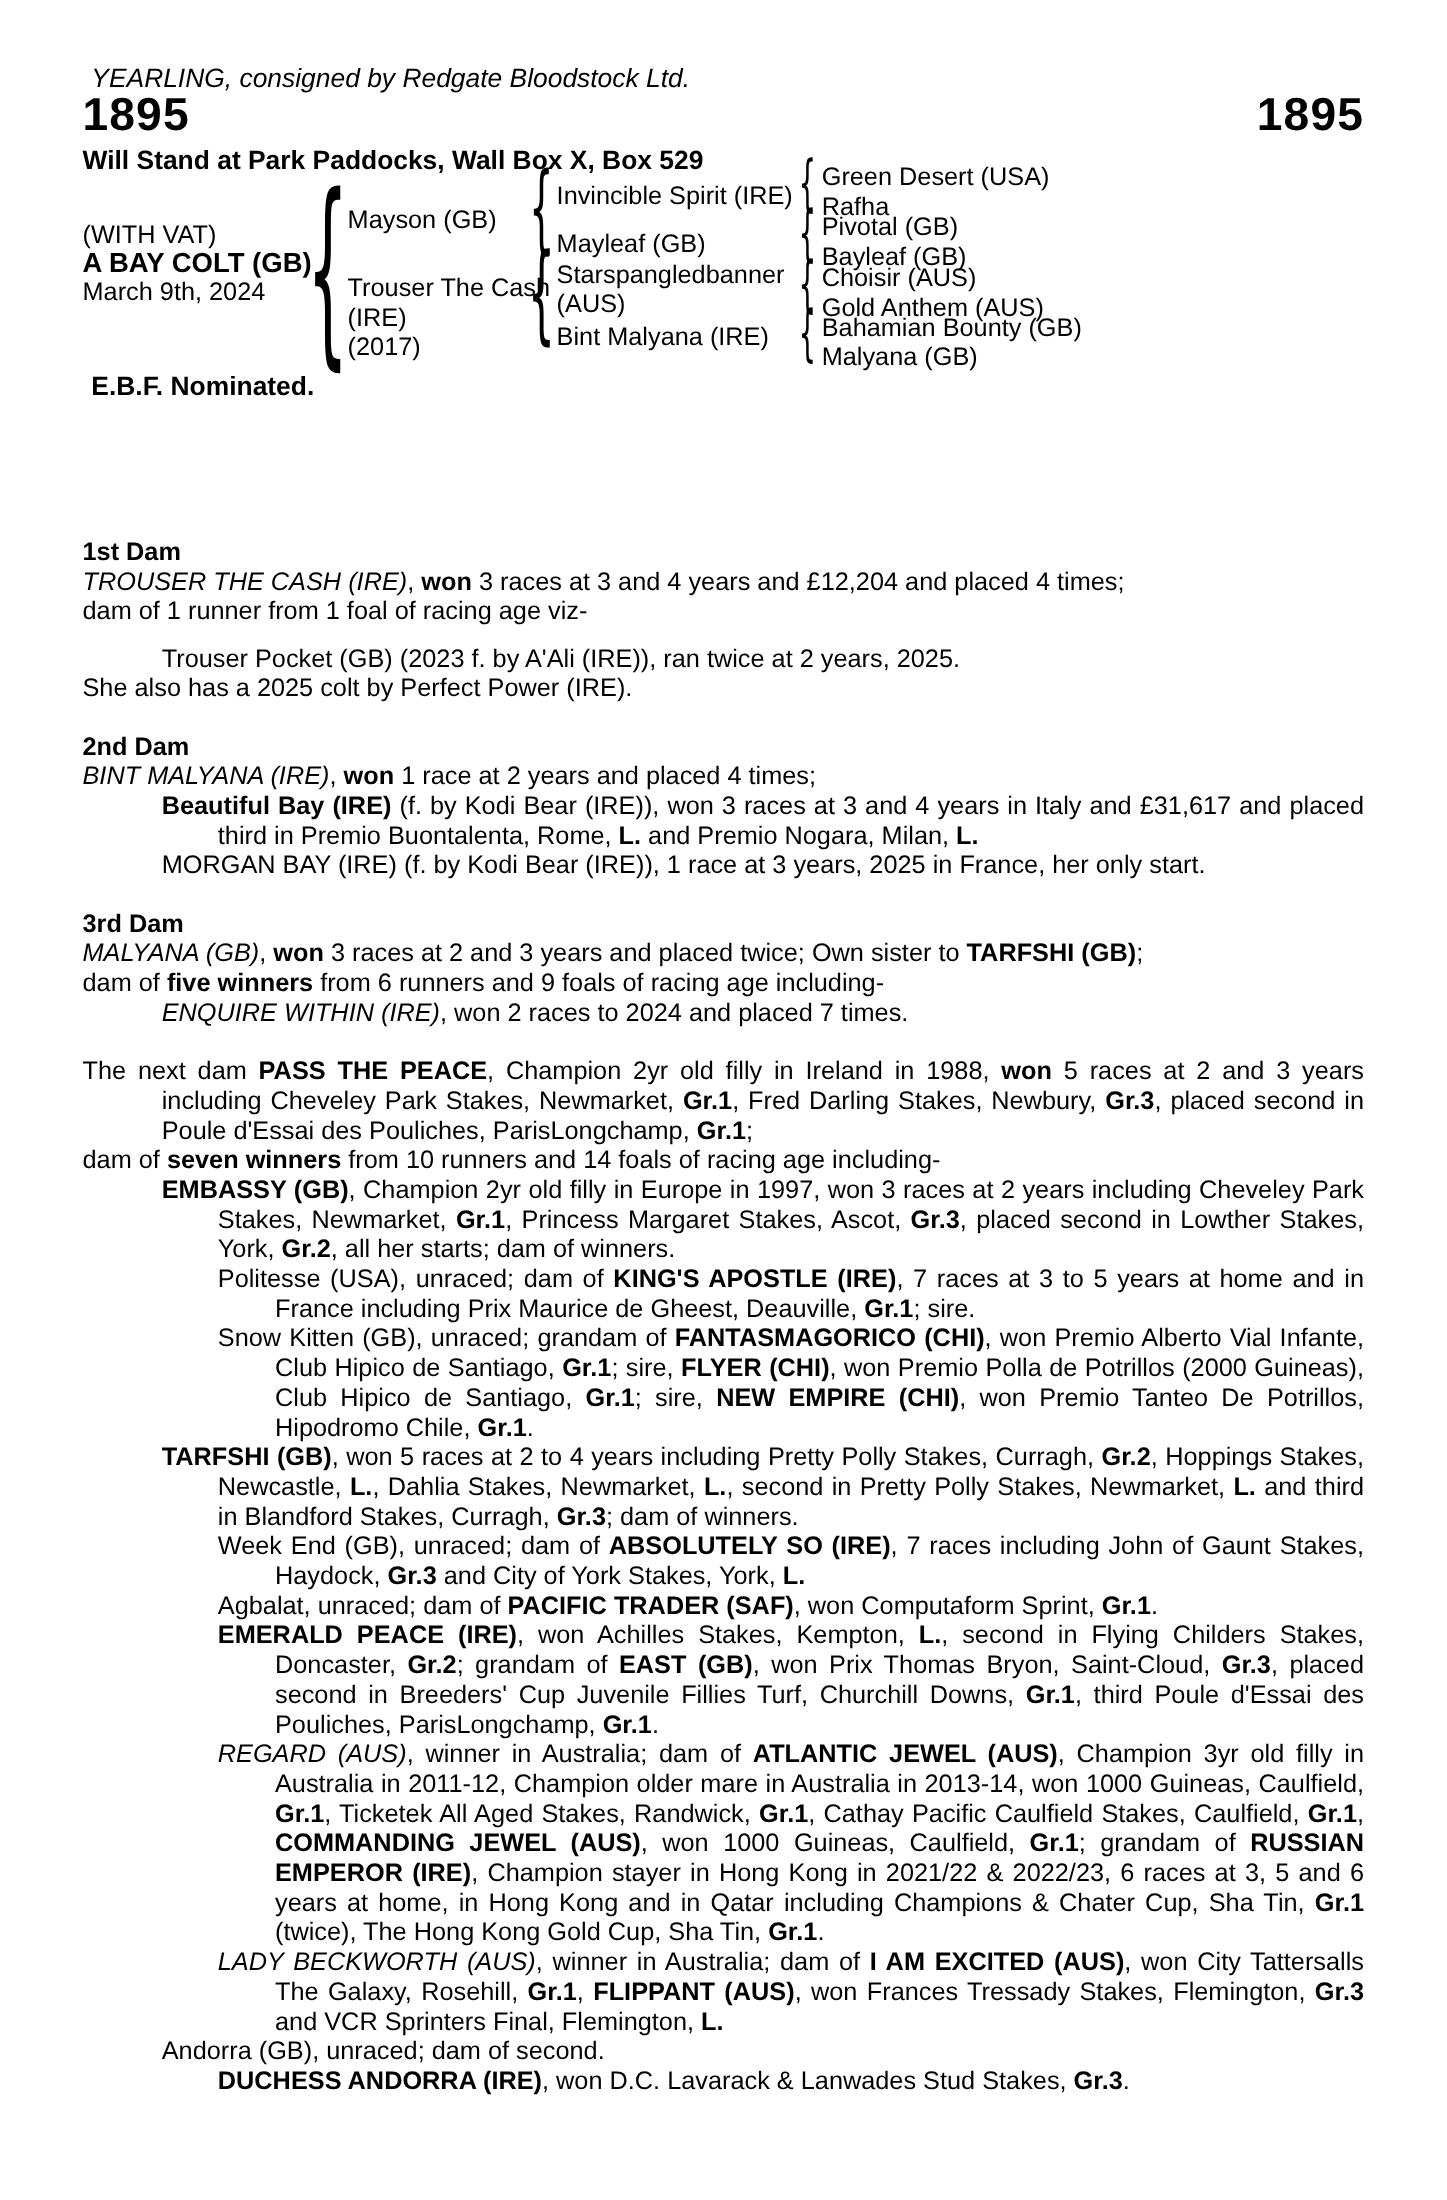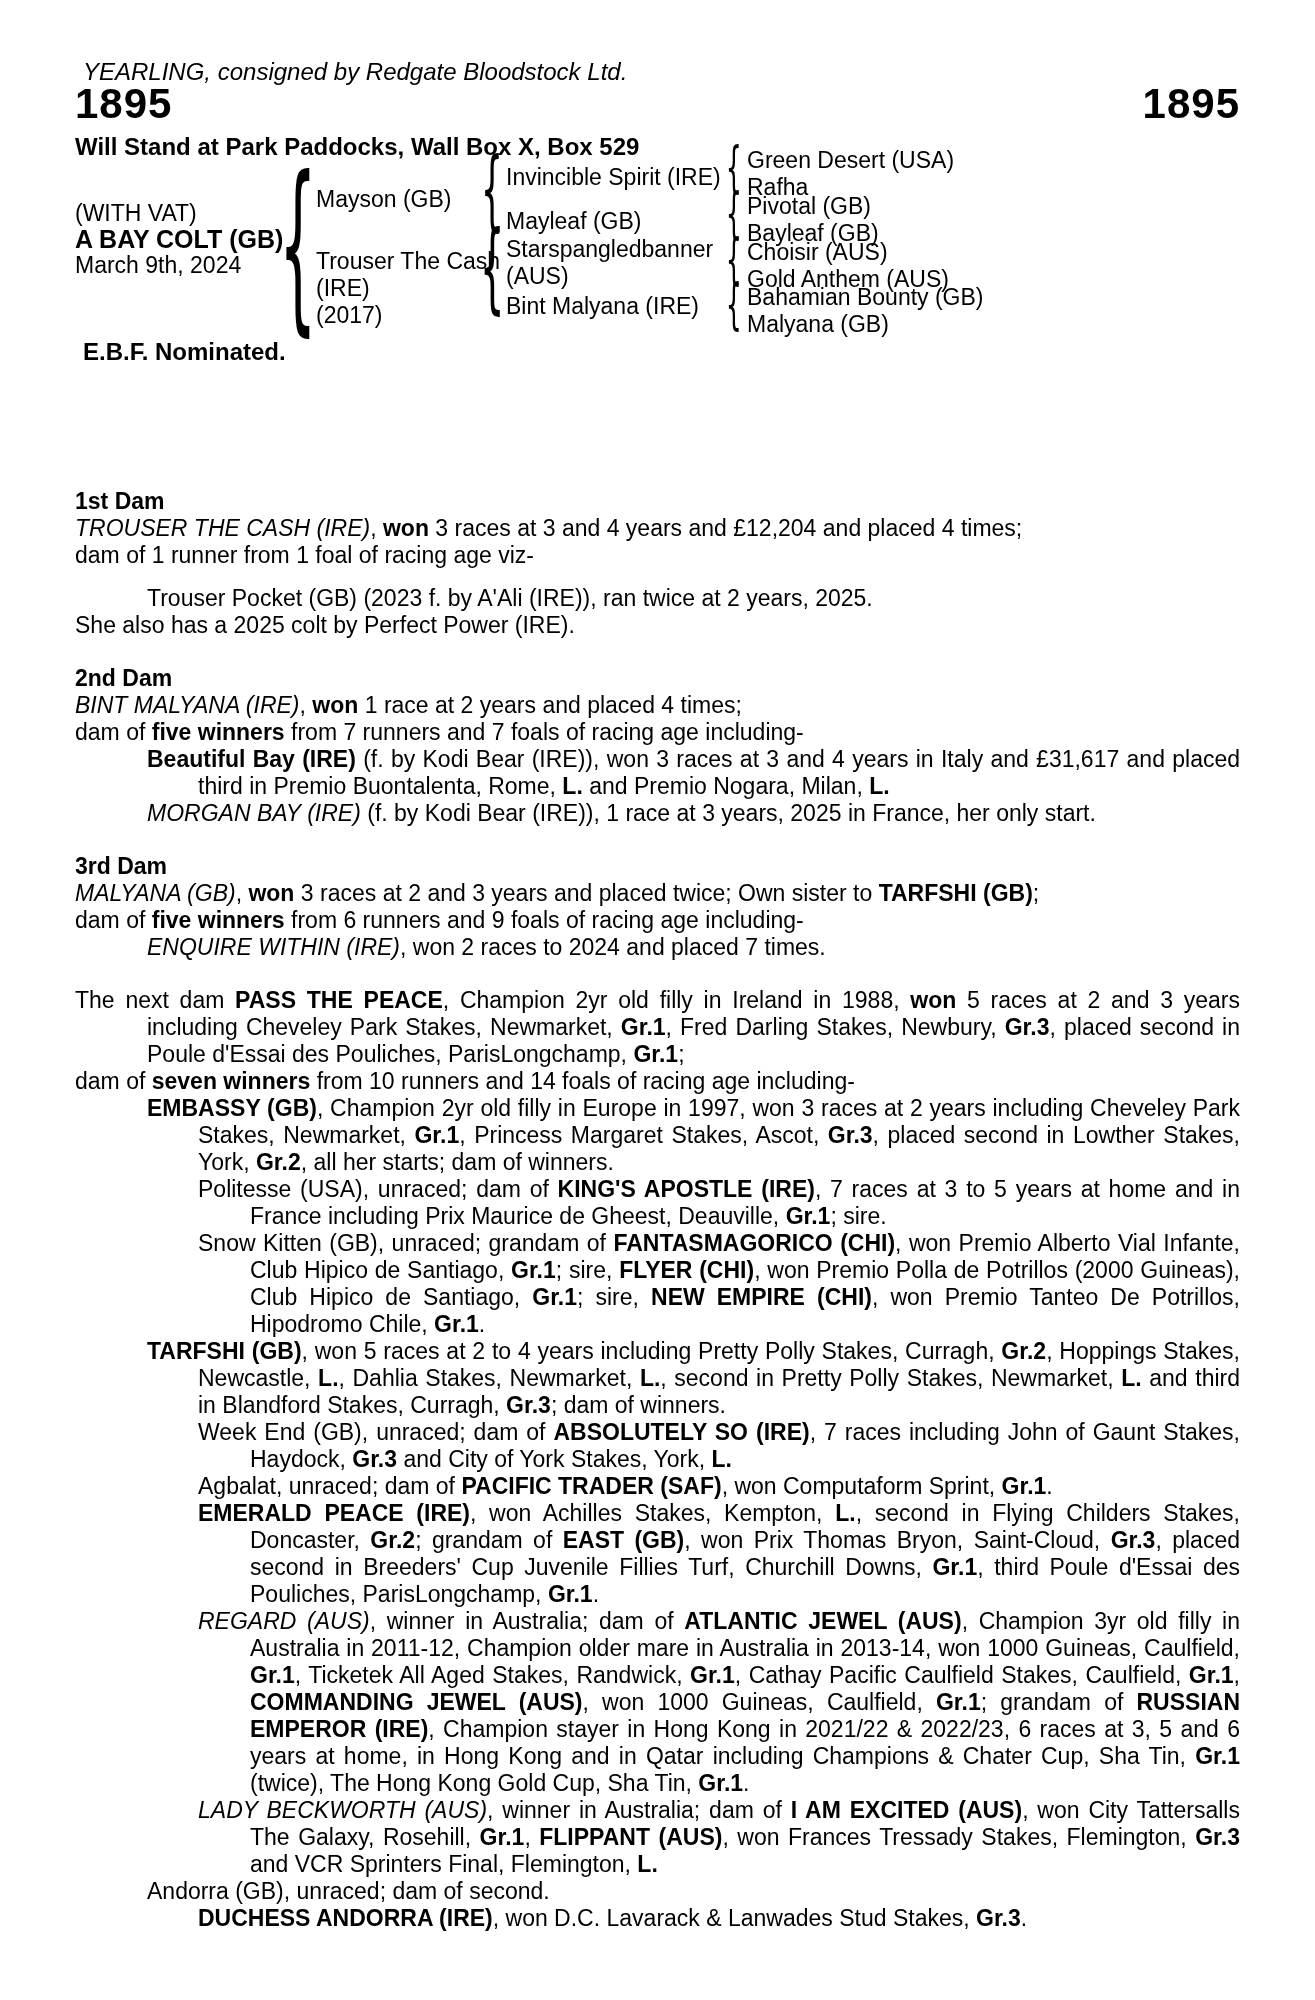--- a/index.html
+++ b/index.html
@@ -118,23 +118,22 @@
         <div class="para" style="padding-left: 0px; text-indent: 0px;"><span style="font-style: italic;">TROUSER THE CASH (IRE)</span><span>, </span><span style="font-weight: bold;">won</span><span> 3 races at 3 and 4 years and £12,204 and placed 4 times;</span></div>
         <div class="para" style="padding-left: 0px; text-indent: 0px;"><span>dam of 1 runner from 1 foal of racing age viz-</span></div>
         <div class="para" style="padding-left: 123px; text-indent: -51px; margin-top: 16px;"><span>Trouser Pocket (GB) (2023 f. by A'Ali (IRE)), ran twice at 2 years, 2025.</span></div>
         <div class="para" style="padding-left: 0px; text-indent: 0px;"><span>She also has a 2025 colt by Perfect Power (IRE).</span></div>
       </div>
   </div>
   <div class="dam-section">
     <div class="sec-heading">2nd Dam</div>
     <div>
         <div class="para" style="padding-left: 0px; text-indent: 0px;"><span style="font-style: italic;">BINT MALYANA (IRE)</span><span>, </span><span style="font-weight: bold;">won</span><span> 1 race at 2 years and placed 4 times;</span></div>
-        <div class="para" style="padding-left: 0px; text-indent: 0px;"><span>dam of </span><span style="font-weight: bold;">five winners</span><span> from 7 runners and 7 foals of racing age including-</span></div>
         <div class="para" style="padding-left: 123px; text-indent: -51px;"><span style="font-weight: bold;">Beautiful Bay (IRE)</span><span> (f. by Kodi Bear (IRE)), won 3 races at 3 and 4 years in Italy and £31,617 and placed third in Premio Buontalenta, Rome, </span><span style="font-weight: bold;">L.</span><span> and Premio Nogara, Milan, </span><span style="font-weight: bold;">L.</span></div>
-        <div class="para" style="padding-left: 123px; text-indent: -51px;"><span style="font-style: italic;">MORGAN BAY (IRE)</span><span> (f. by Kodi Bear (IRE)), 1 race at 3 years, 2025 in France, her only start.</span></div>
+        <div class="para" style="padding-left: 123px; text-indent: -51px;"><span style="">MORGAN BAY (IRE)</span><span> (f. by Kodi Bear (IRE)), 1 race at 3 years, 2025 in France, her only start.</span></div>
       </div>
   </div>
   <div class="dam-section">
     <div class="sec-heading">3rd Dam</div>
     <div>
         <div class="para" style="padding-left: 0px; text-indent: 0px;"><span style="font-style: italic;">MALYANA (GB)</span><span>, </span><span style="font-weight: bold;">won</span><span> 3 races at 2 and 3 years and placed twice; Own sister to </span><span style="font-weight: bold;">TARFSHI (GB)</span><span>;</span></div>
         <div class="para" style="padding-left: 0px; text-indent: 0px;"><span>dam of </span><span style="font-weight: bold;">five winners</span><span> from 6 runners and 9 foals of racing age including-</span></div>
         <div class="para" style="padding-left: 123px; text-indent: -51px;"><span style="font-style: italic;">ENQUIRE WITHIN (IRE)</span><span>, won 2 races to 2024 and placed 7 times.</span></div>
       </div>
   </div>

